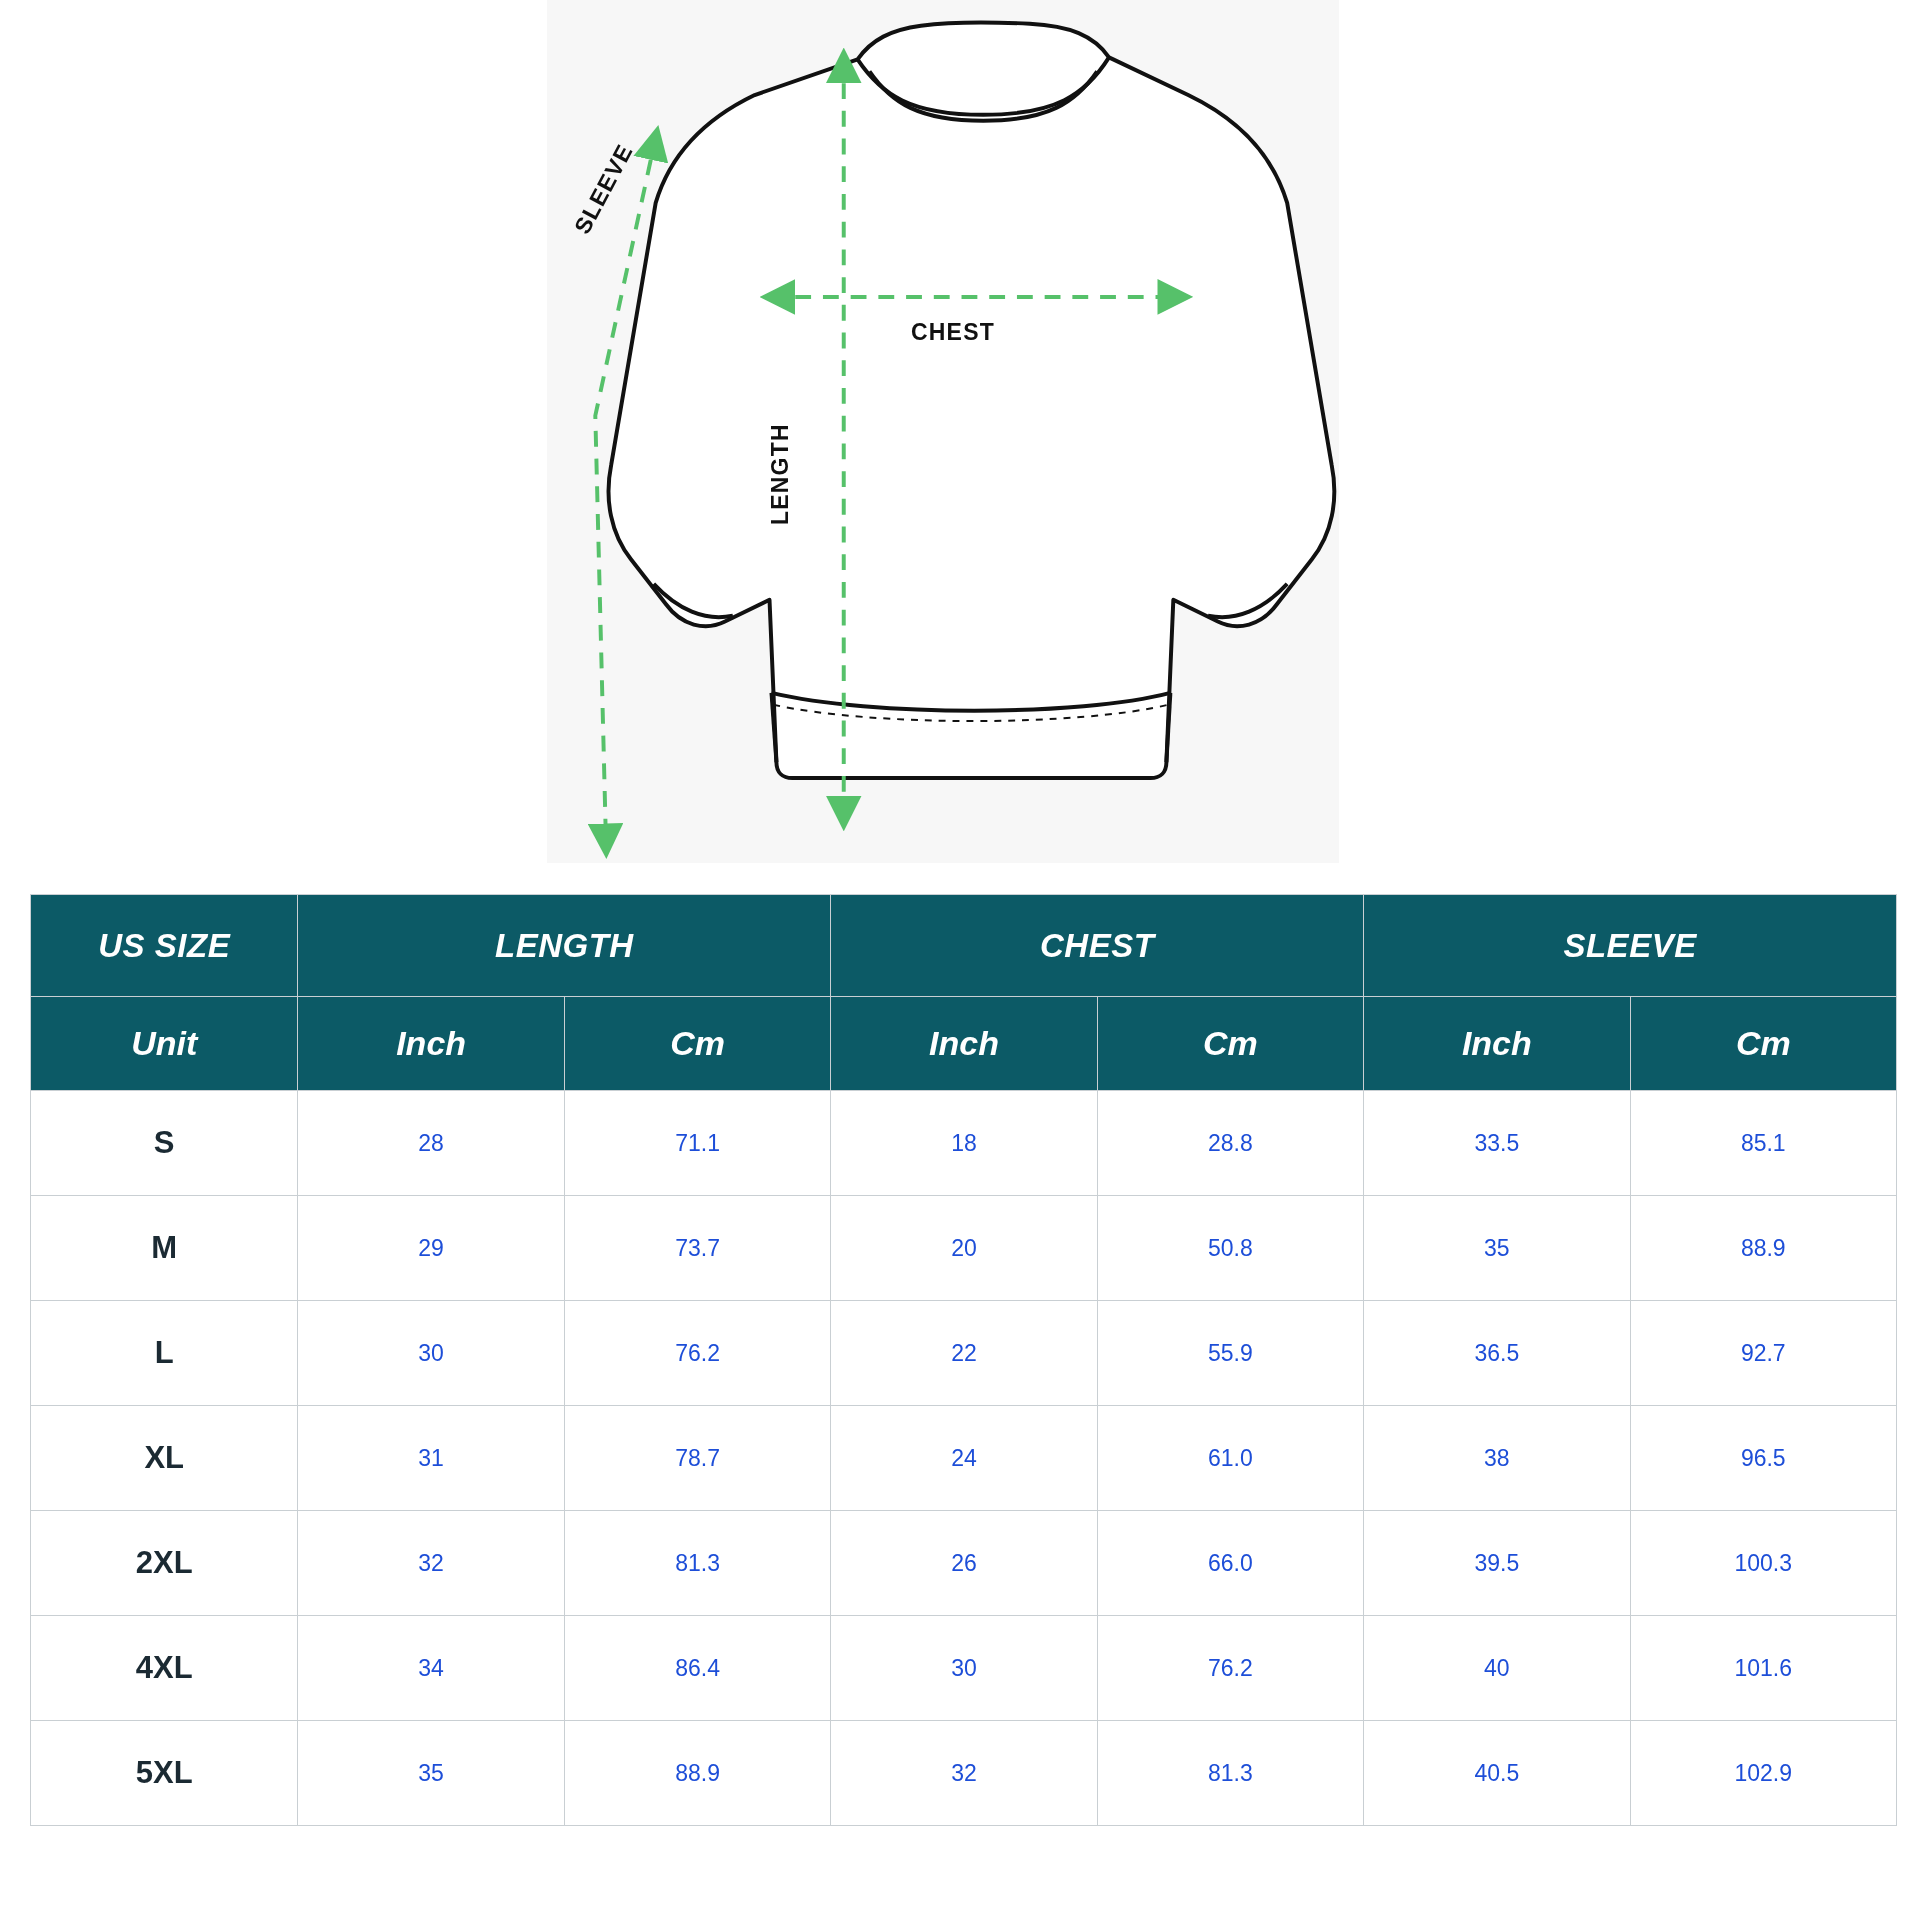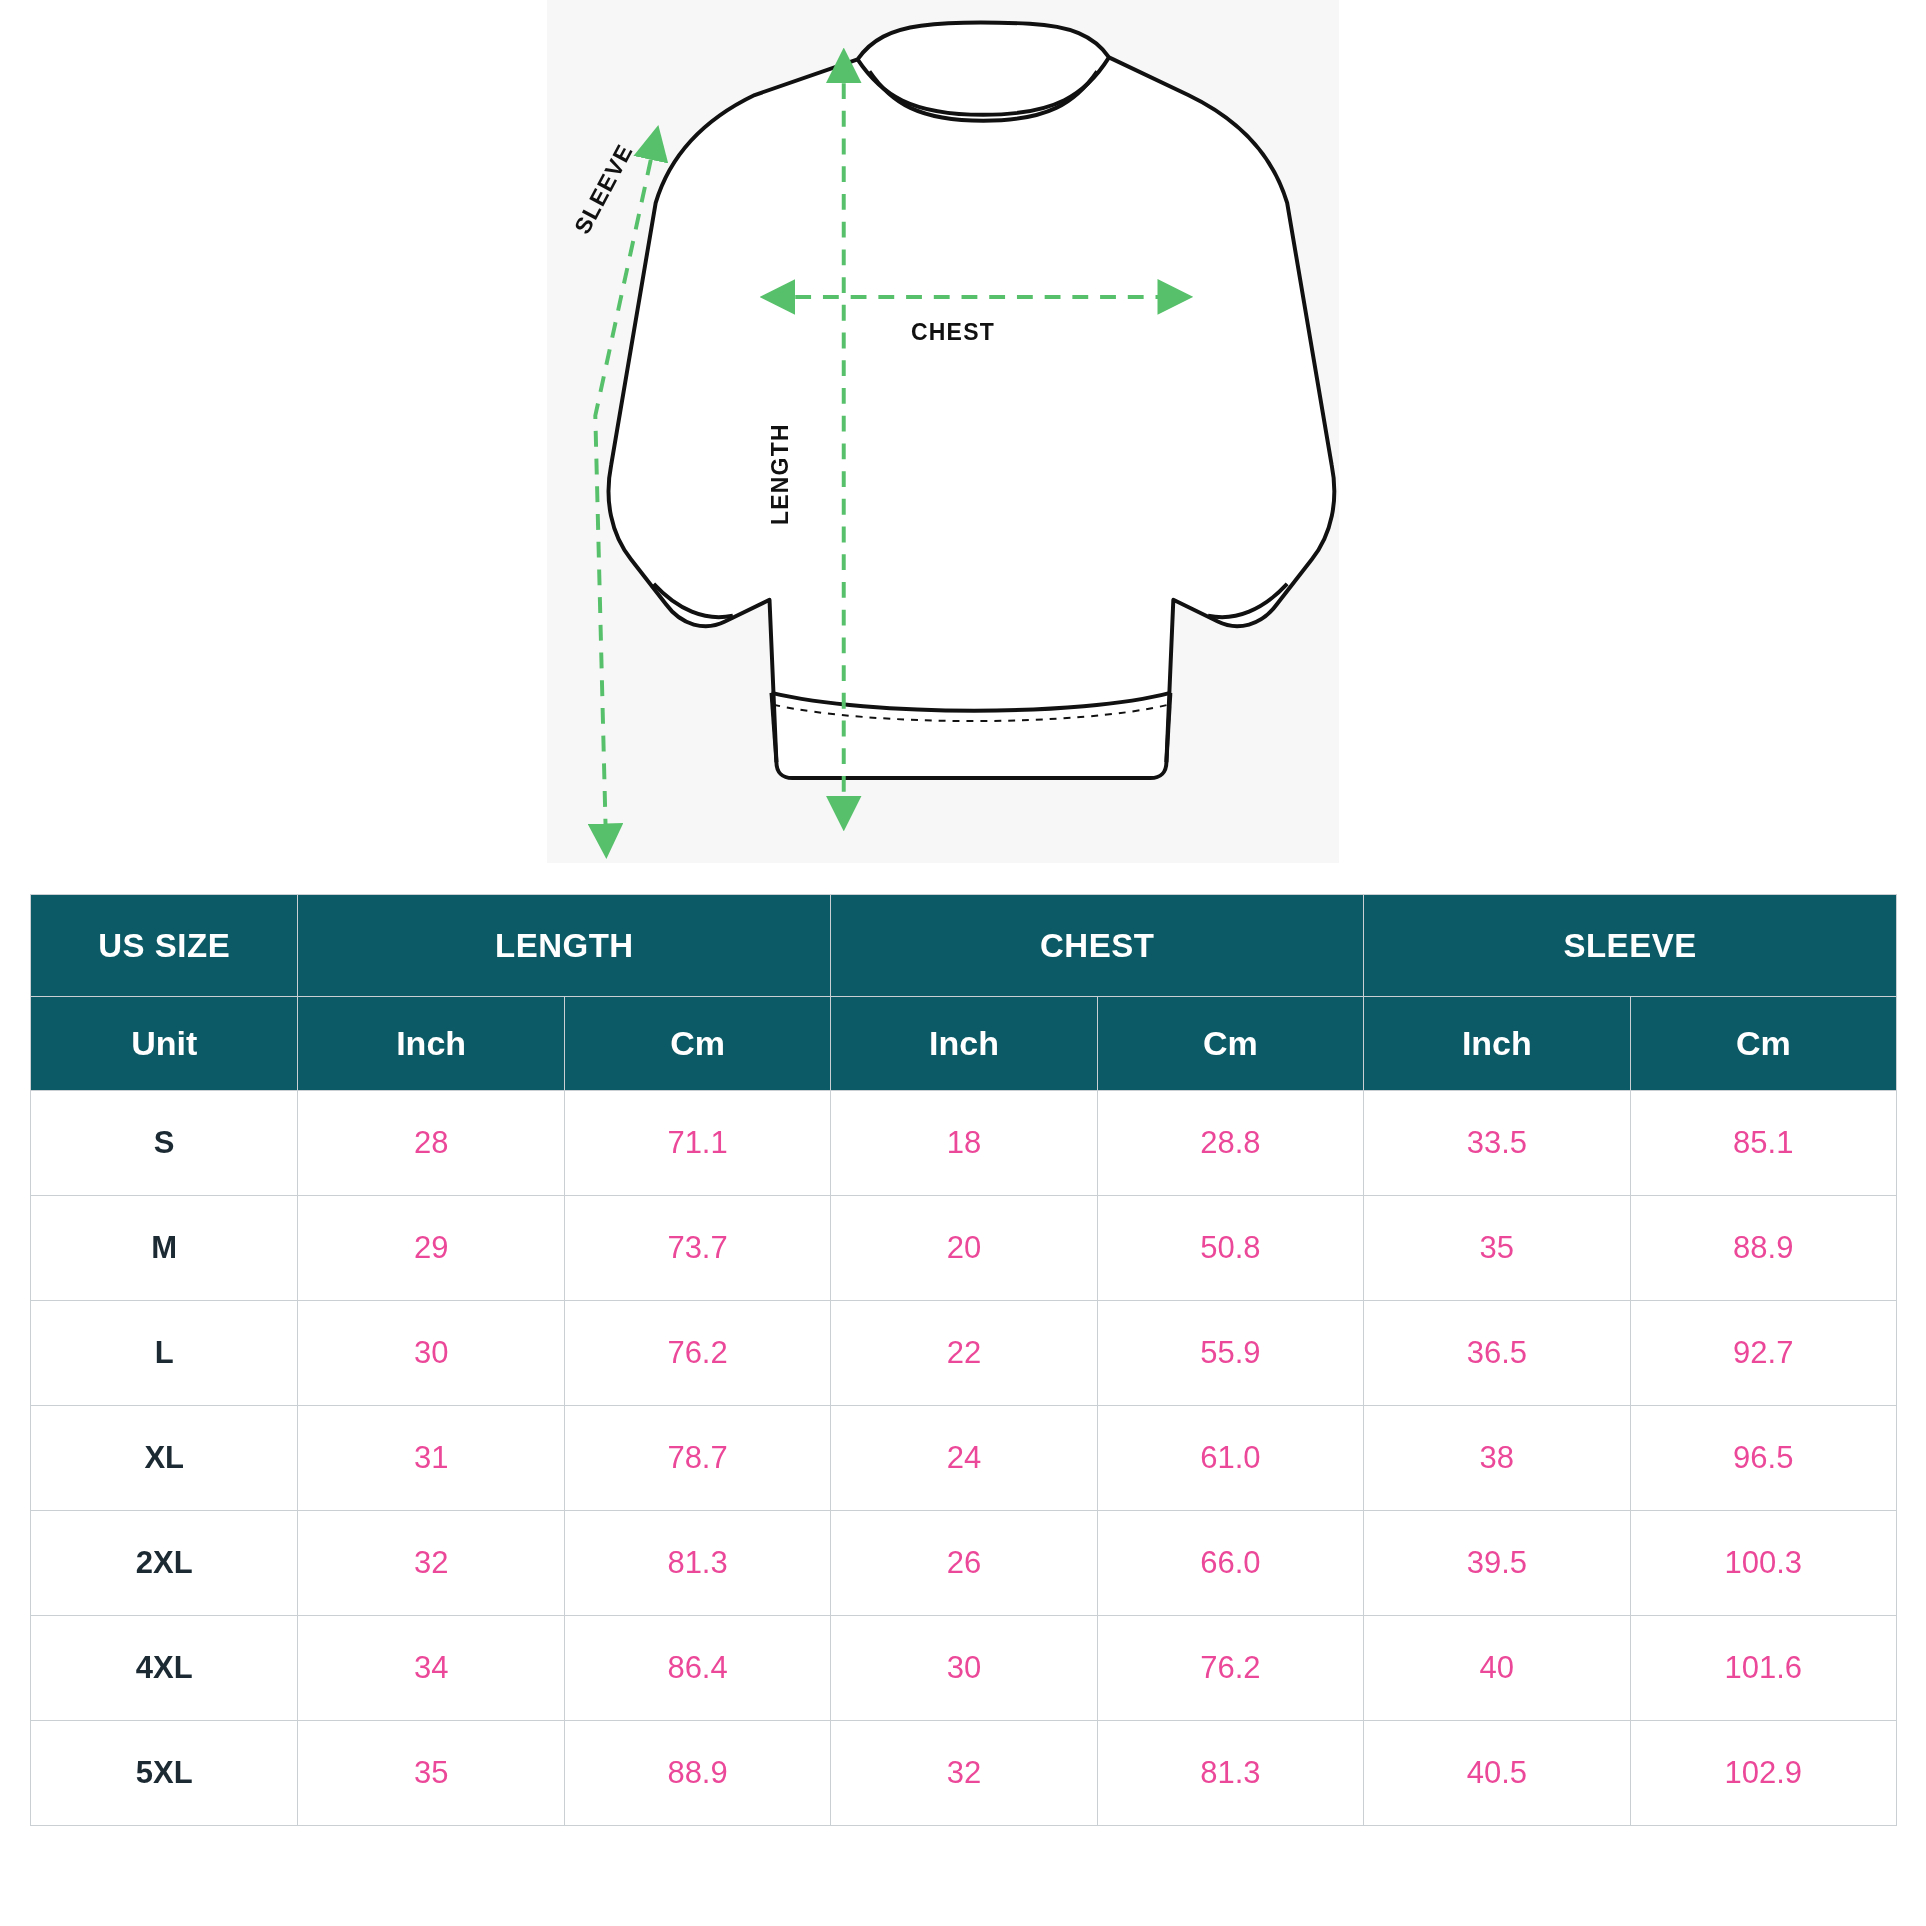--- a/index.html
+++ b/index.html
@@ -91,36 +91,37 @@
   table.size-table th,
   table.size-table td {
     border: 1px solid #c9cfd3;
     text-align: center;
     vertical-align: middle;
   }
   thead th {
     background: #0c5a66;
     color: #ffffff;
     border: 1px solid #0c5a66;
+    font-style: italic;
   }
   thead tr.group-row th {
     height: 99px;
     font-size: 33px;
     font-weight: bold;
     letter-spacing: 0.5px;
   }
   thead tr.unit-row th {
     height: 91px;
     font-size: 34px;
     font-weight: bold;
   }
   tbody td {
     height: 102px;
-    font-size: 31px;
-    color: #ec4899;
+    font-size: 23px;
+    color: #1d4ed8;
     background: #ffffff;
   }
   tbody td.size-cell {
     font-weight: bold;
     color: #1b2a33;
     font-size: 31px;
   }
   col.c-size { width: 267px; }
   col.c-num  { width: 266px; }
 </style>

